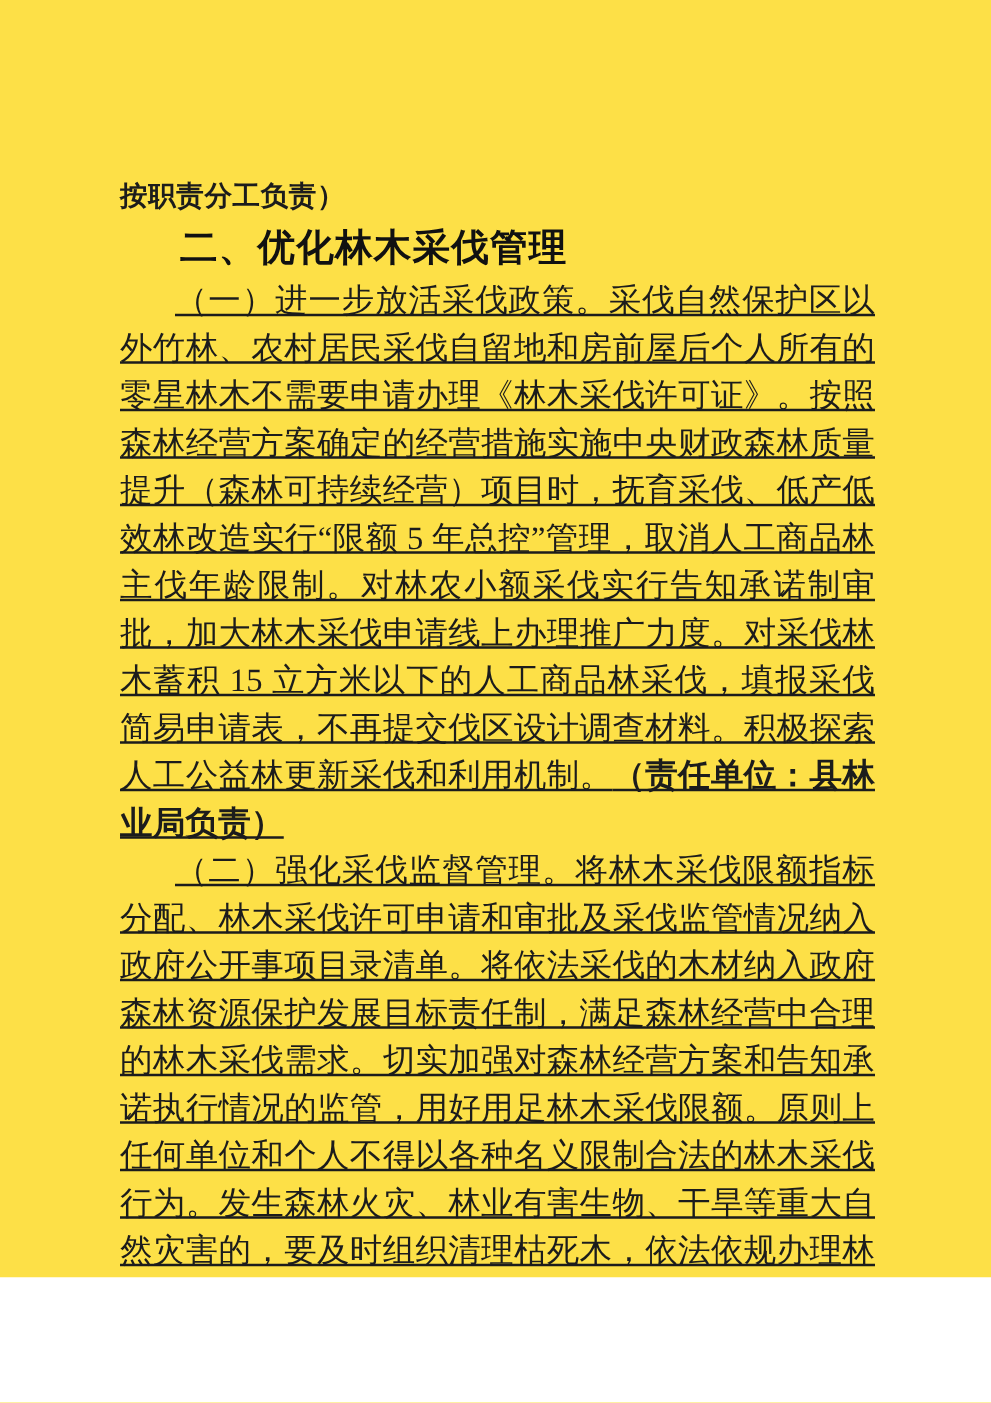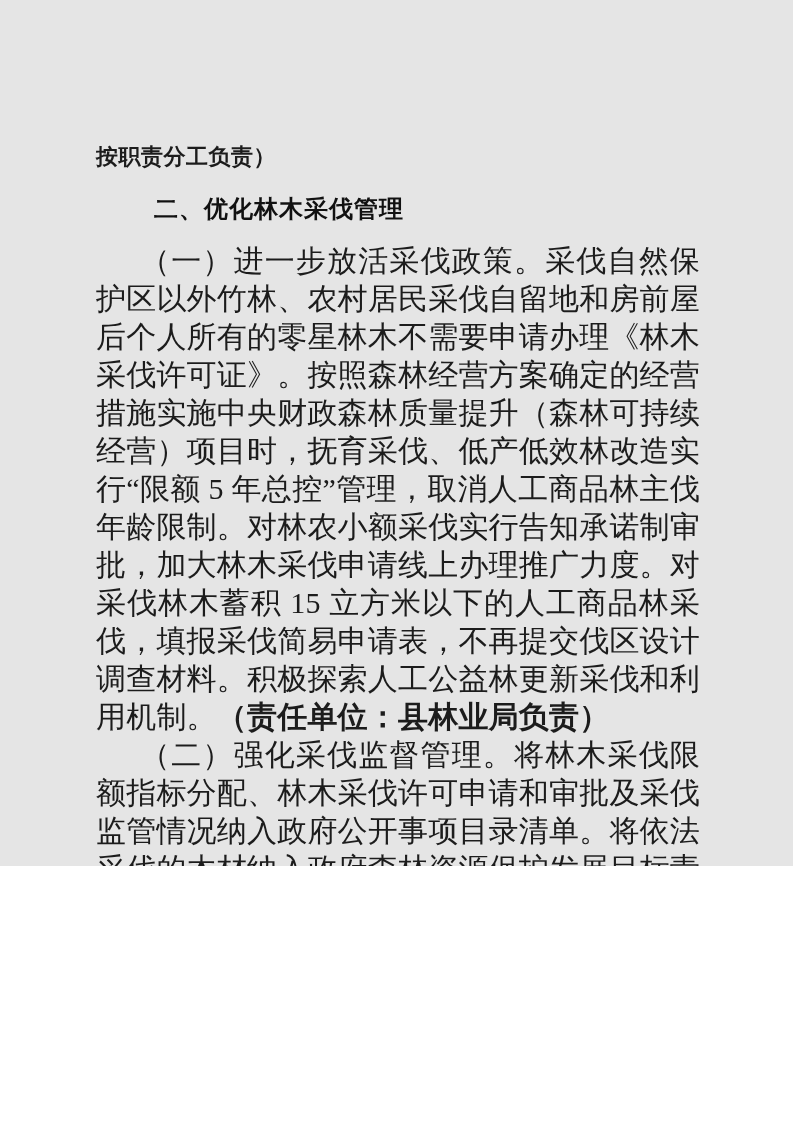--- a/index.html
+++ b/index.html
@@ -3,57 +3,58 @@
 <meta charset="utf-8">
 <style>
   html, body {
     margin: 0;
     padding: 0;
     background: #ffffff;
   }
   .page {
     position: relative;
     width: 793px;
-    height: 866px;
-    background: #e5e5e5;
+    height: 1022px;
+    background: #fde047;
     overflow: hidden;
     font-family: "Liberation Serif", "DejaVu Serif", serif;
     color: #1c1c1c;
   }
   .content {
     position: absolute;
     left: 96px;
     top: 138px;
     width: 604px;
   }
   .continuation {
     margin: 0;
     font-size: 22px;
     line-height: 38px;
     font-weight: bold;
     letter-spacing: 0.5px;
   }
   .heading {
-    margin: 14px;
-    font-size: 24px;
+    margin: 4px;
+    font-size: 30px;
     line-height: 38px;
     font-weight: bold;
     font-family: "Liberation Sans", "DejaVu Sans", sans-serif;
     text-indent: 44px;
     letter-spacing: 1px;
     color: #111111;
   }
   .para {
     margin: 0;
-    font-size: 30px;
+    font-size: 26px;
     line-height: 38px;
     text-align: justify;
     text-justify: inter-character;
     text-indent: 44px;
     letter-spacing: 0.2px;
+    text-decoration: underline;
   }
   .seg { font-weight: normal; }
   .seg.bold { font-weight: bold; }
   .footer {
     position: absolute;
     top: 1036px;
     left: 0;
     width: 100%;
     box-sizing: border-box;
     padding-right: 102px;

